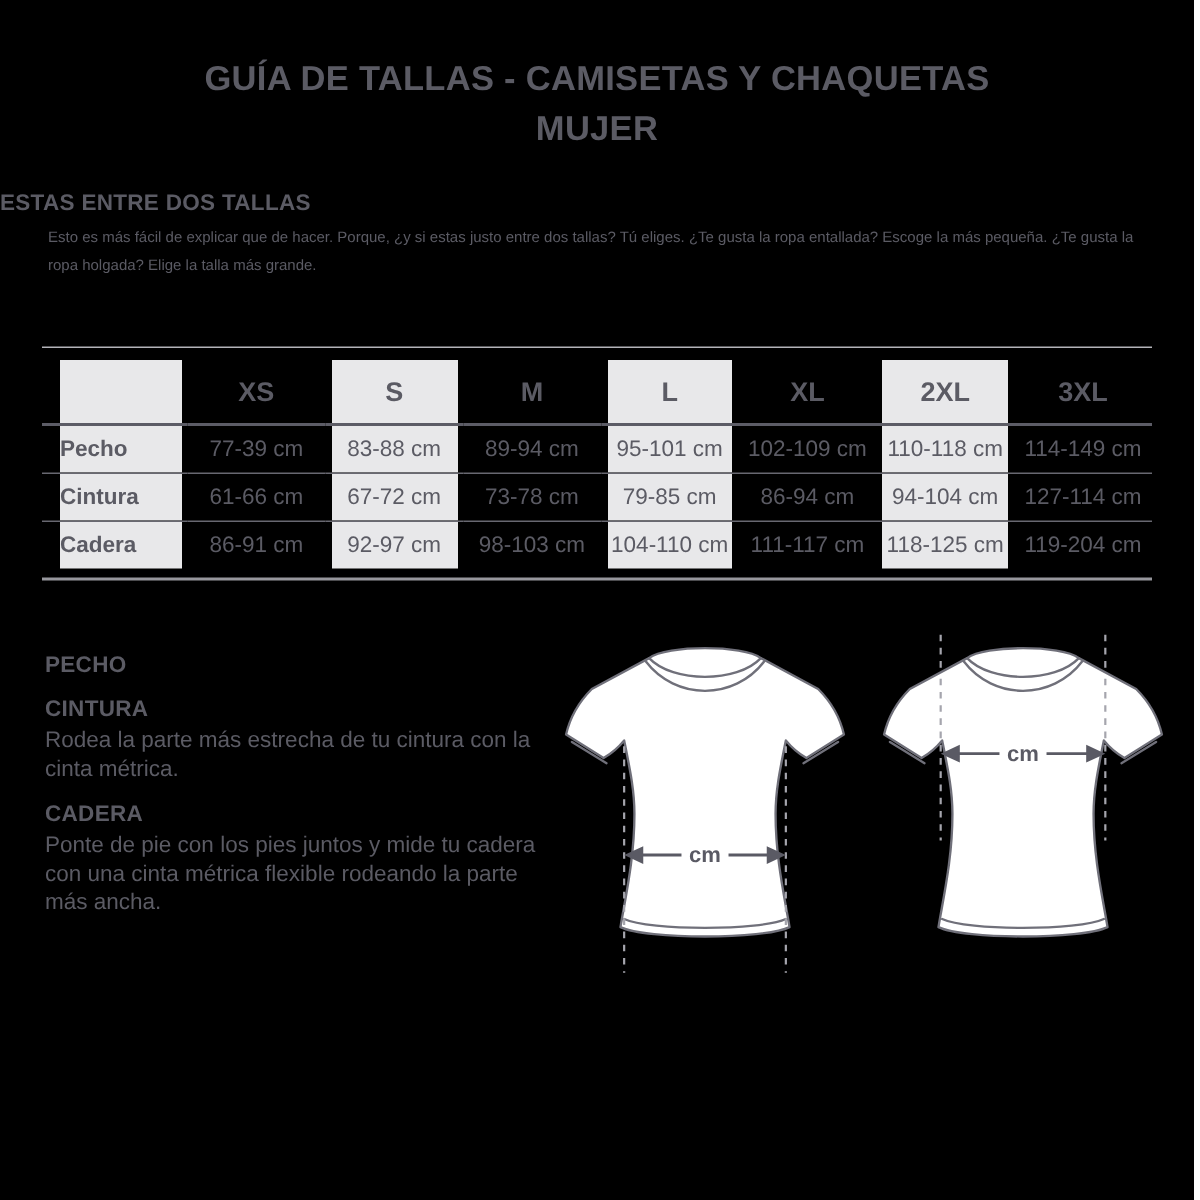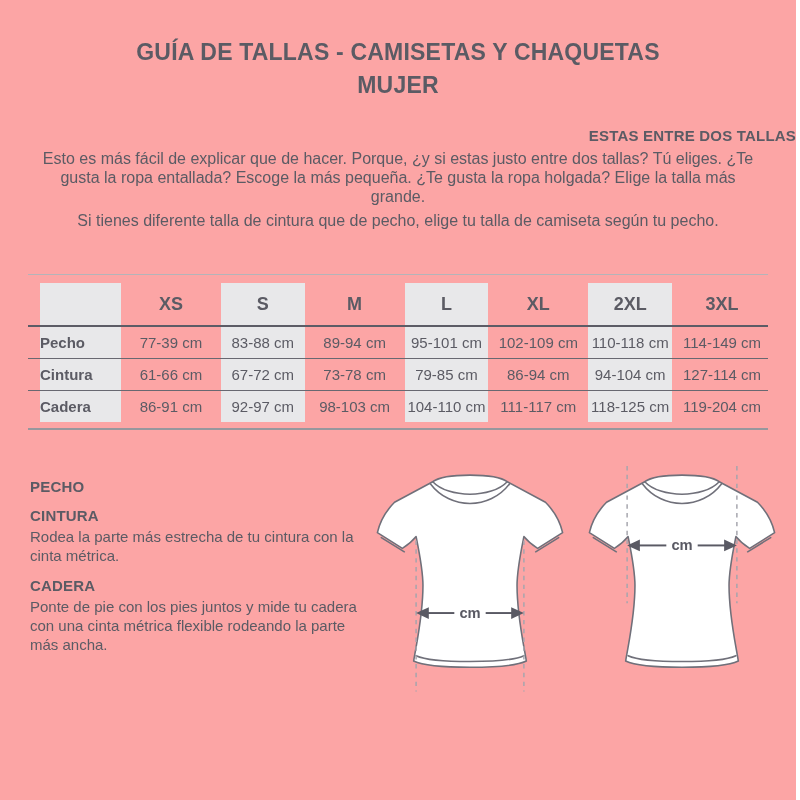--- a/index.html
+++ b/index.html
@@ -6,46 +6,45 @@
   html, body { background: #ffffff; }
   body {
     font-family: "Liberation Sans", sans-serif;
     color: var(--c-text, #5b5b64);
     width: 800px;
   }
   .page {
     width: 796px;
     height: 800px;
     overflow: hidden;
-    background: #fca5a5;
+    background: #000000;
   }
 
   
   .title {
     padding-top: 36px;
     text-align: center;
     font-weight: 700;
     font-size: 23px;
     line-height: 33px;
     letter-spacing: 0.2px;
   }
 
   
   .section-heading {
     margin-top: 25px;
-    text-align: right;
+    text-align: left;
     font-weight: 700;
     font-size: 15px;
     letter-spacing: 0.2px;
   }
   .section-body {
     margin: 5px auto 0;
     max-width: 732px;
-    text-align: center;
-    font-size: 16px;
+    font-size: 10px;
     line-height: 19px;
   }
 
   
   .table-wrap {
     width: 740px;
     margin: 44px auto 12px;
     border-top: 1px solid var(--c-line-light, #b4b4b9);
     border-bottom: 2px solid var(--c-line-bottom, #97979d);
     padding: 8px 0 6px;
@@ -143,21 +142,20 @@
 <div class="page">
 
   <h1 class="title">
     <span>GUÍA DE TALLAS - CAMISETAS Y CHAQUETAS</span><br>
     <span>MUJER</span>
   </h1>
 
   <h2 class="section-heading">ESTAS ENTRE DOS TALLAS</h2>
   <p class="section-body">Esto es más fácil de explicar que de hacer. Porque, ¿y si estas justo entre dos tallas? Tú eliges. ¿Te gusta la ropa entallada? Escoge la más pequeña. ¿Te gusta la ropa holgada? Elige la talla más grande.</p>
 
-  <p class="section-body">Si tienes diferente talla de cintura que de pecho, elige tu talla de camiseta según tu pecho.</p>
 
   <div class="table-wrap">
     <table class="size-table">
       <thead>
         <tr>
           <th class="lbl shade"></th>
           <th>XS</th>
           <th class="shade">S</th>
           <th>M</th>
           <th class="shade">L</th>

